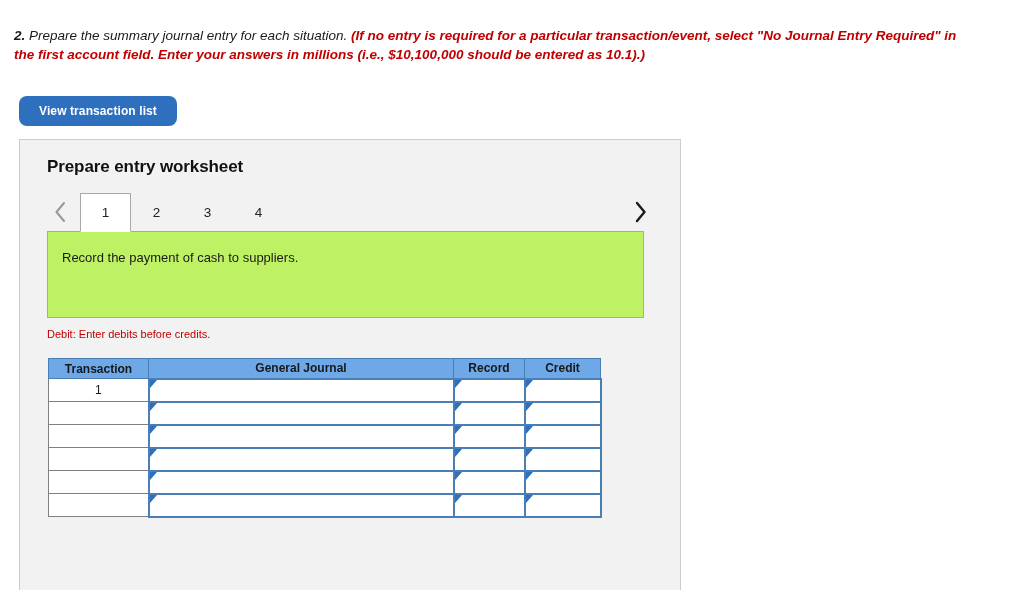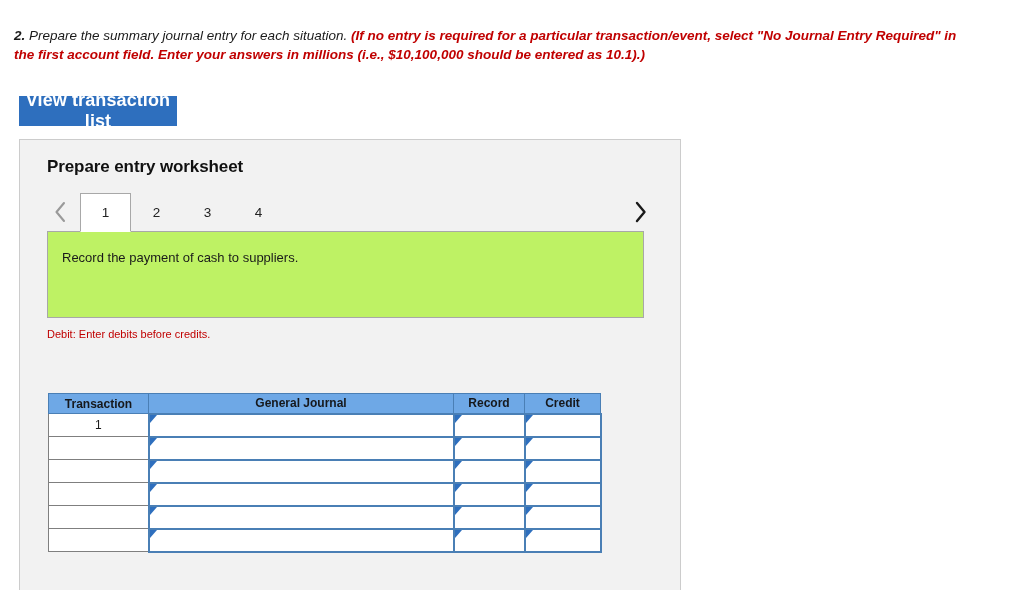--- a/index.html
+++ b/index.html
@@ -37,23 +37,23 @@
   }
 
   
   .btn {
     display: inline-flex;
     align-items: center;
     justify-content: center;
     background: #2e6fbe;
     color: #ffffff;
     font-weight: bold;
-    font-size: 18px;
+    font-size: 12px;
     border: none;
-    border-radius: 0;
+    border-radius: 8px;
     cursor: pointer;
     font-family: "Liberation Sans", sans-serif;
     letter-spacing: 0.1px;
   }
 
   #view-transaction-list {
     position: absolute;
     left: 19px;
     top: 96px;
     width: 158px;
@@ -166,21 +166,20 @@
   }
 
   
   .jtable {
     position: absolute;
     left: 28px;
     top: 218px;
     border-collapse: collapse;
     table-layout: fixed;
     font-size: 12px;
-    margin-top: 35px;
   }
   .jtable th {
     background: #6ea8e6;
     color: #16181c;
     font-size: 12px;
     font-weight: bold;
     height: 20px;
     border: 1px solid #4a7fb5;
     text-align: center;
     padding: 0 2px;

